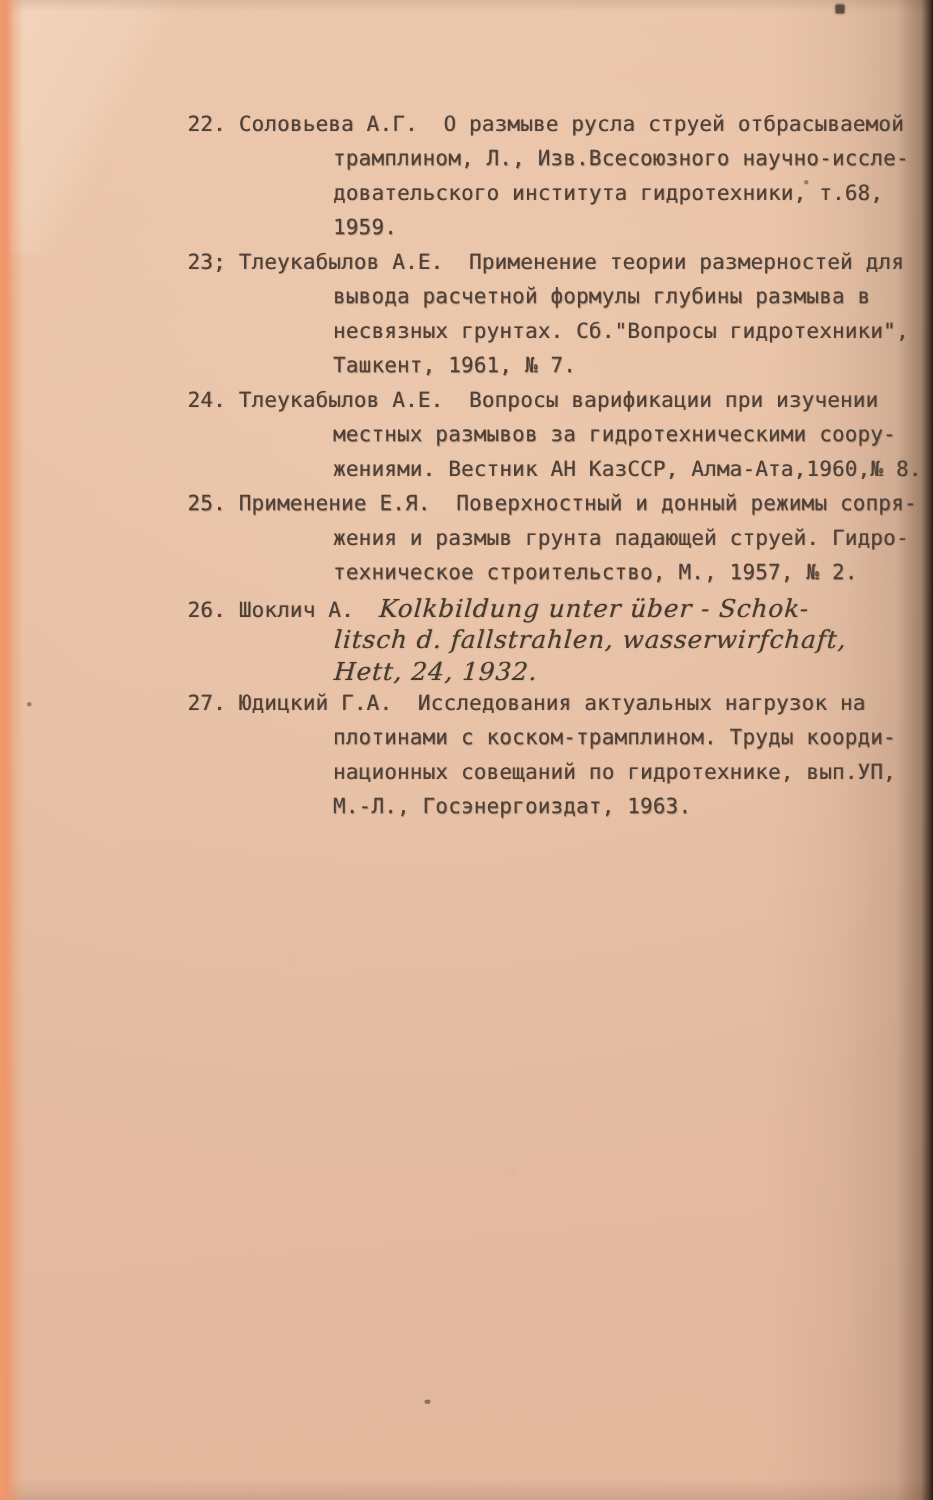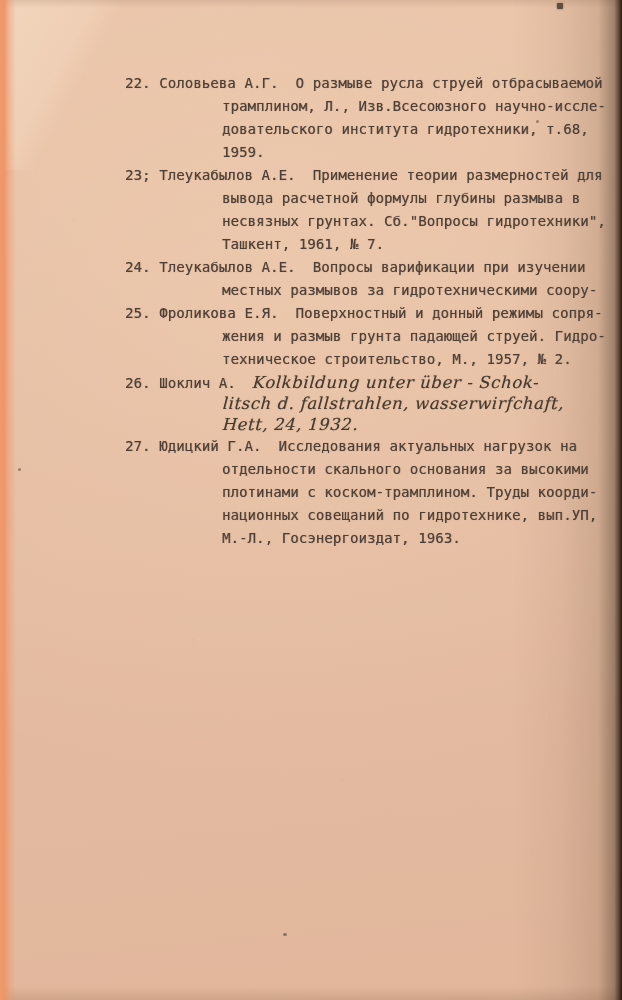--- a/index.html
+++ b/index.html
@@ -72,32 +72,32 @@
       </div>
       <div class="entry">
         <div class="line first"><span>23;</span>&nbsp;<span>Тлеукабылов А.Е.</span>&nbsp;&nbsp;<span>Применение теории размерностей для</span></div>
         <div class="line cont">вывода расчетной формулы глубины размыва в</div>
         <div class="line cont">несвязных грунтах. Сб."Вопросы гидротехники",</div>
         <div class="line cont">Ташкент, 1961, № 7.</div>
       </div>
       <div class="entry">
         <div class="line first"><span>24.</span>&nbsp;<span>Тлеукабылов А.Е.</span>&nbsp;&nbsp;<span>Вопросы варификации при изучении</span></div>
         <div class="line cont">местных размывов за гидротехническими соору-</div>
+        <div class="line cont">жениями. Вестник АН КазССР, Алма-Ата,1960,№ 8.</div>
       </div>
       <div class="entry">
-        <div class="line first"><span>25.</span>&nbsp;<span>Фроликова Е.Я.</span>&nbsp;&nbsp;<span>Поверхностный и донный режимы сопря-</span></div>
+        <div class="line first"><span>25.</span>&nbsp;<span>Применение Е.Я.</span>&nbsp;&nbsp;<span>Поверхностный и донный режимы сопря-</span></div>
         <div class="line cont">жения и размыв грунта падающей струей. Гидро-</div>
         <div class="line cont">техническое строительство, М., 1957, № 2.</div>
       </div>
       <div class="entry">
         <div class="line first"><span>26.</span>&nbsp;<span>Шоклич А.</span><span class="hw hw-lead">Kolkbildung unter über - Schok-</span></div>
         <div class="line cont hwline hw">litsch d. fallstrahlen, wasserwirfchaft,</div>
         <div class="line cont hwline hw">Hett, 24, 1932.</div>
       </div>
       <div class="entry">
         <div class="line first"><span>27.</span>&nbsp;<span>Юдицкий Г.А.</span>&nbsp;&nbsp;<span>Исследования актуальных нагрузок на</span></div>
-        <div class="line cont">отдельности скального основания за высокими</div>
         <div class="line cont">плотинами с коском-трамплином. Труды коорди-</div>
         <div class="line cont">национных совещаний по гидротехнике, вып.УП,</div>
         <div class="line cont">М.-Л., Госэнергоиздат, 1963.</div>
       </div>
     </div>
 </div>
 
 </body></html>

